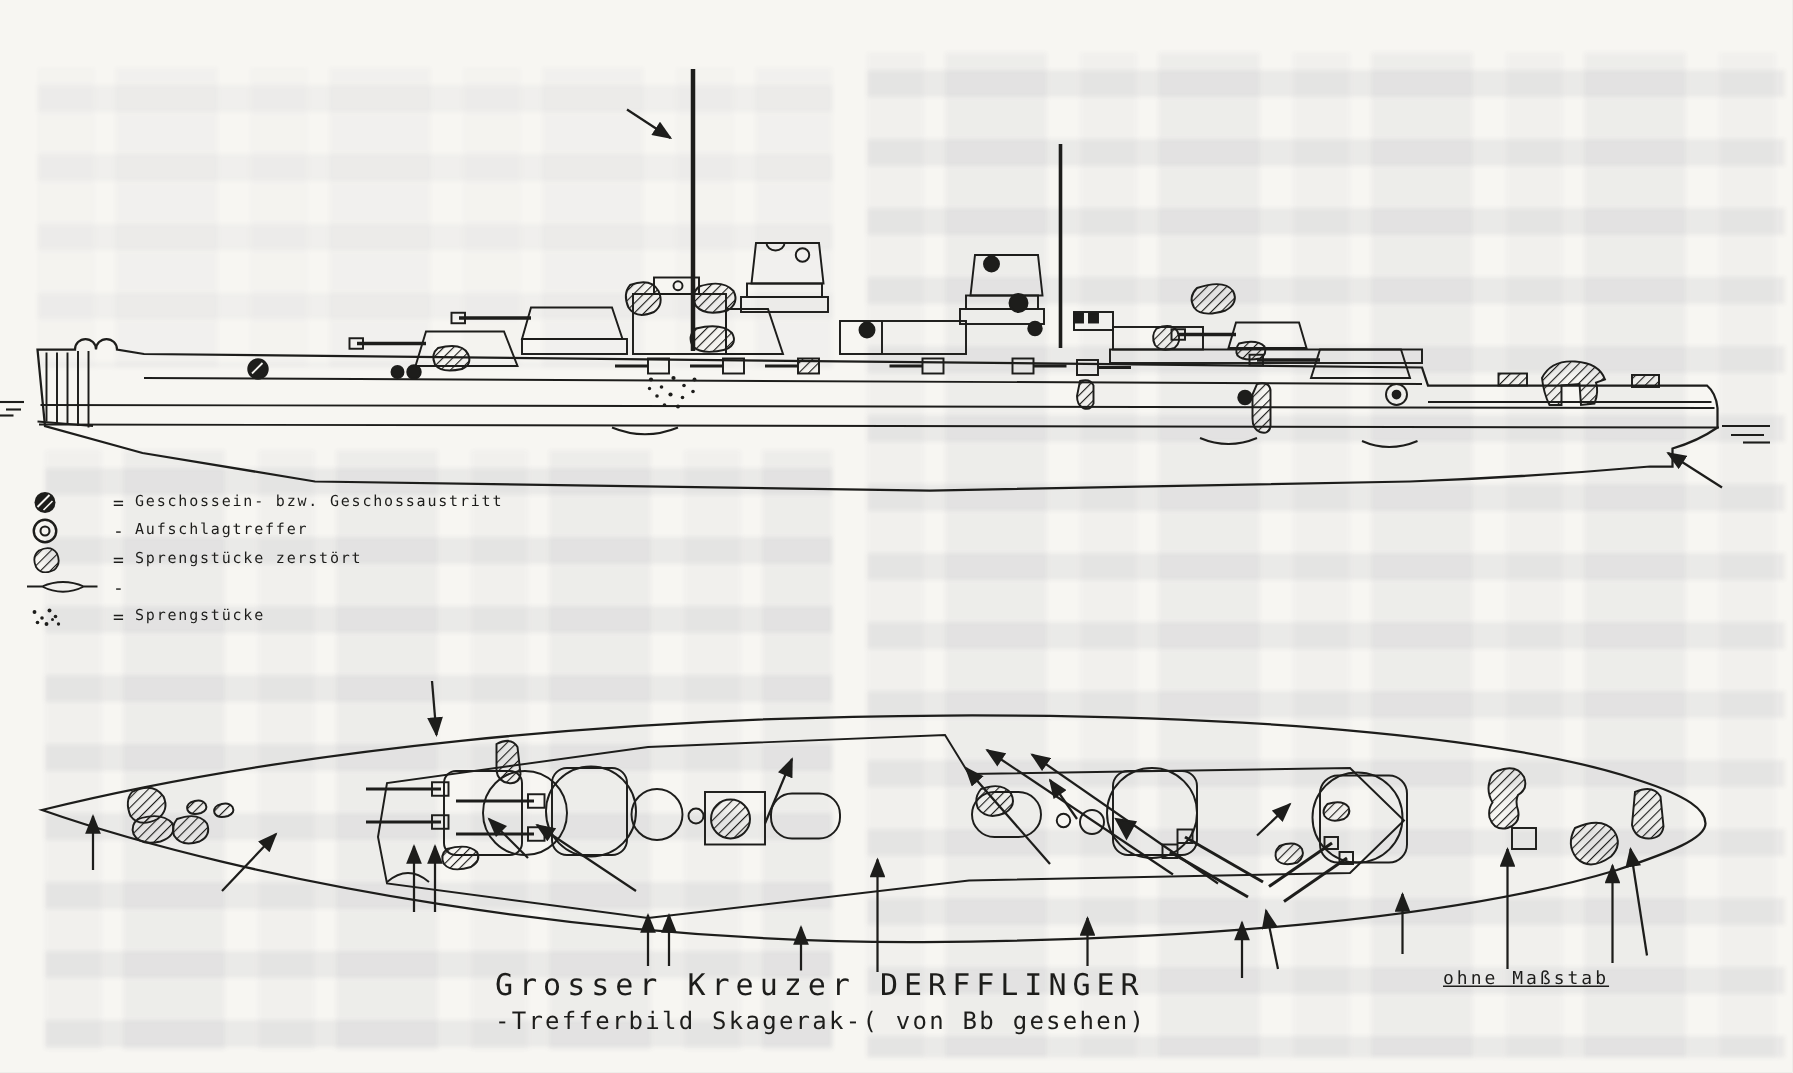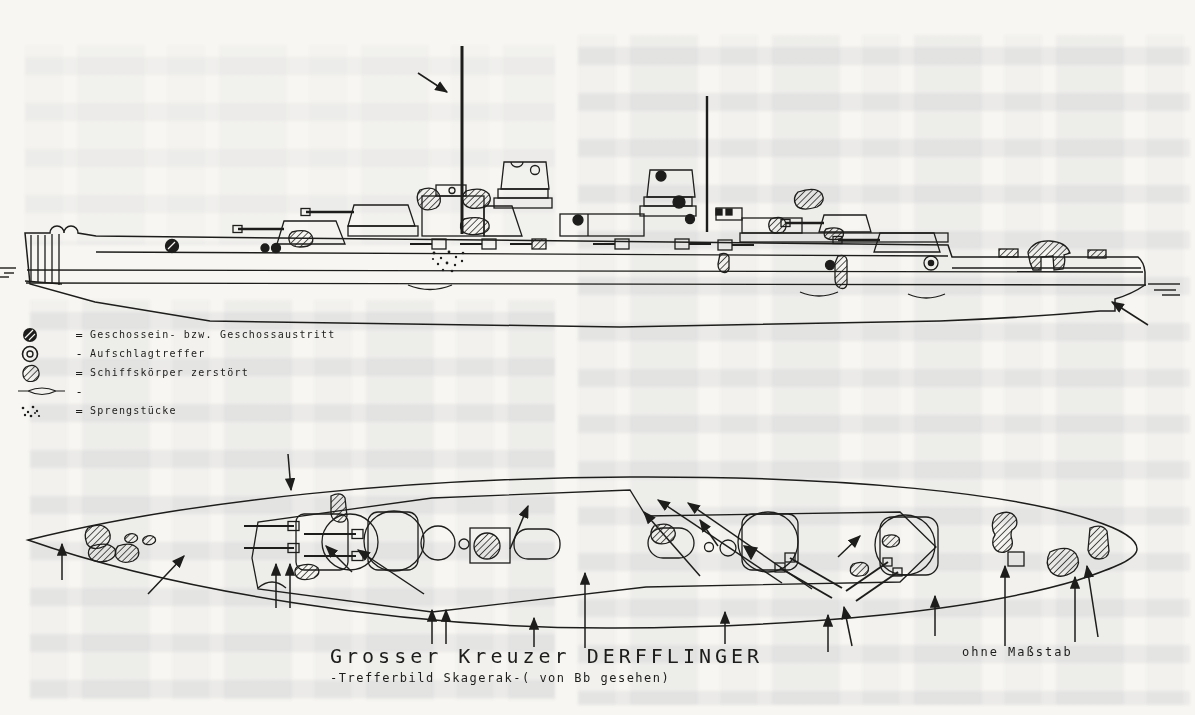--- a/index.html
+++ b/index.html
@@ -22,22 +22,22 @@
   #art{position:absolute;left:0;top:0;}
   
   #legend{position:absolute;left:18px;top:325px;}
   .lrow{display:flex;align-items:center;height:19px;}
   .lsym{width:50px;display:flex;justify-content:flex-start;align-items:center;}
   .lsep{width:22px;text-align:center;font-size:12px;letter-spacing:0;}
   .llab{font-size:10px;letter-spacing:1.2px;white-space:pre;}
   
   #caption{position:absolute;left:330px;top:644px;width:600px;text-align:left;}
   #cap-title{font-size:20px;letter-spacing:4px;}
-  #cap-sub{font-size:12px;letter-spacing:1.5px;margin-top:3px;}
-  #scalenote{position:absolute;left:962px;top:645px;font-size:12px;letter-spacing:2px;}
+  #cap-sub{font-size:16px;letter-spacing:1.5px;margin-top:3px;}
+  #scalenote{position:absolute;left:962px;top:645px;font-size:12px;letter-spacing:2px;text-decoration:underline;}
   svg .ink{stroke:#1d1d1b;fill:none;stroke-width:1.3;}
 </style>
 </head>
 <body>
 
 <div id="page">
 
   <div class="bleed light" style="left:25px;top:45px;width:530px;height:200px;"></div>
   <div class="bleed strong" style="left:30px;top:300px;width:525px;height:400px;"></div>
   <div class="bleed strong" style="left:578px;top:35px;width:612px;height:670px;"></div>
@@ -340,21 +340,21 @@
       <span class="lsep">-</span>
       <span class="llab">Aufschlagtreffer</span>
     </div>
     <div class="lrow">
       <span class="lsym">
           <svg width="40" height="19">
         <path d="M8,4 q8,-4 12,2 q3,7 -2,11 q-8,4 -12,-2 q-3,-7 2,-11 z" fill="url(#h1)" stroke="#1d1d1b" stroke-width="1.2"></path>
       </svg>
         </span>
       <span class="lsep">=</span>
-      <span class="llab">Schiffskörper zerstört</span>
+      <span class="llab">Sprengstücke zerstört</span>
     </div>
     <div class="lrow">
       <span class="lsym">
           <svg width="48" height="18">
         <path d="M0,8 L10,8 Q24,2 38,8 L47,8 M10,8 Q24,15 38,8" fill="none" stroke="#1d1d1b" stroke-width="1.2"></path>
       </svg>
         </span>
       <span class="lsep">-</span>
     </div>
     <div class="lrow">

